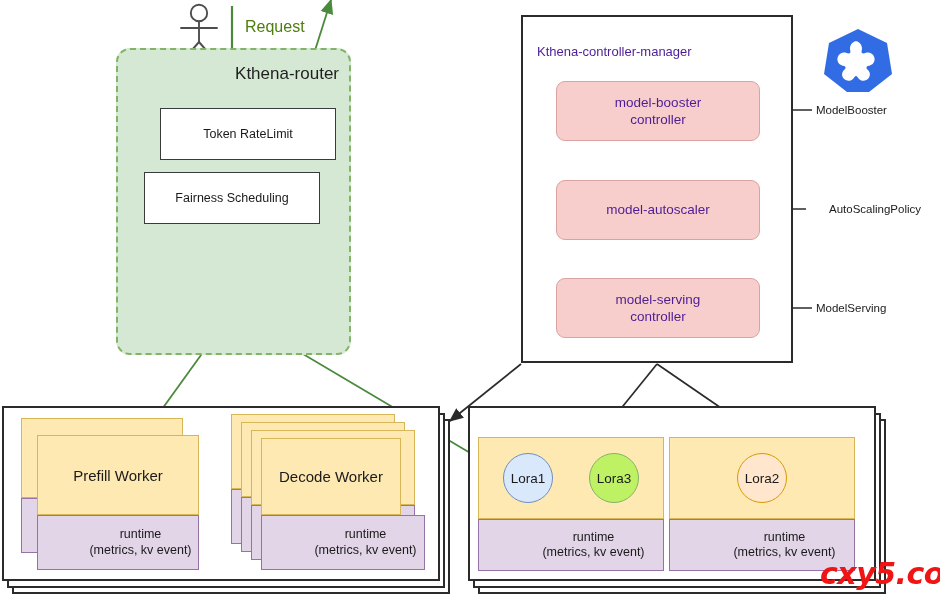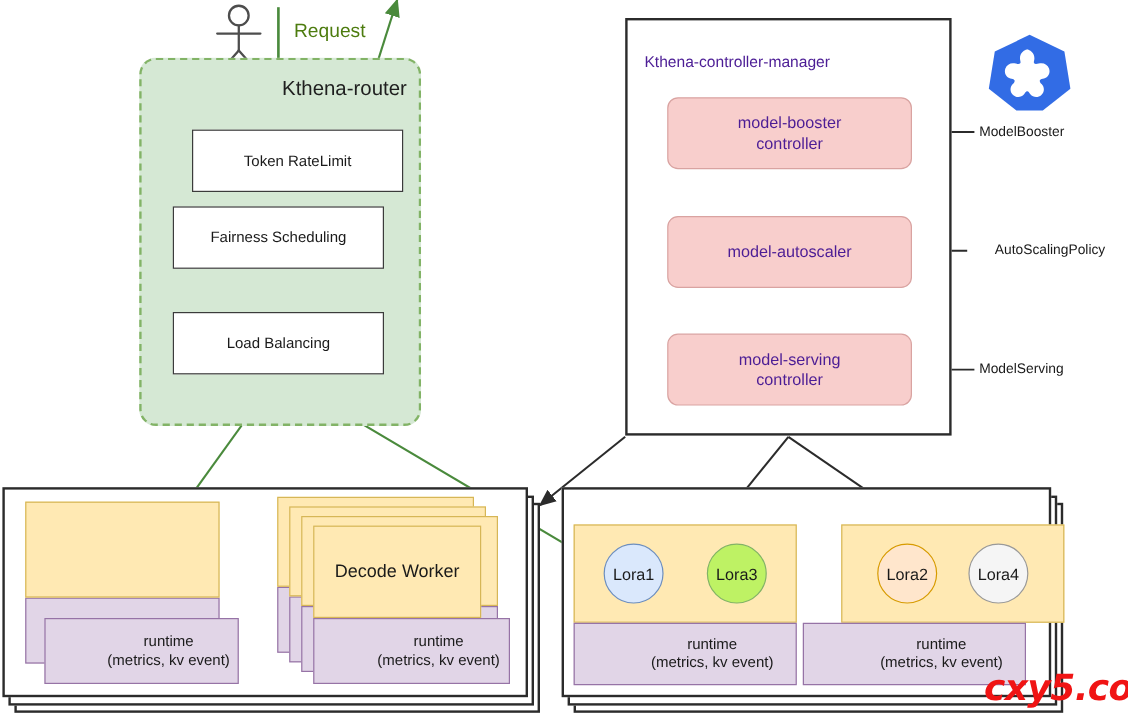--- a/index.html
+++ b/index.html
@@ -188,23 +188,20 @@
     <div id="router-title">Kthena-router</div>
   </div>
 
   <div class="abs" id="actor-label">Request</div>
 
   <div class="abs stage" id="stage-ratelimit">
     <span>Token RateLimit</span>
   </div>
   <div class="abs stage" id="stage-fairness">
     <span>Fairness Scheduling</span>
-  </div>
-  <div class="abs stage" id="stage-loadbal">
-    <span>Load Balancing</span>
   </div>
 
   <div class="abs" id="ctrl-manager"></div>
   <div class="abs" id="ctrl-title">Kthena-controller-manager</div>
 
   <div class="abs ctrl-box" id="ctrl-booster">
     <span>
       <span>model-booster</span><br>
       <span>controller</span>
     </span>
@@ -234,20 +231,23 @@
              -.7 -.9 .2 -2.2 .2 -4.2 0 -4.2 -3 -7.6 -8 -7.6 z" fill="#ffffff"></path>
   </svg>
 
   <div class="abs pod-shadow" id="wk-sh3"></div>
   <div class="abs pod-shadow" id="wk-sh2"></div>
   <div class="abs pod-shadow" id="wk-main"></div>
 
   <div class="abs ghost-runtime" style="left:21px;top:498px;width:162px;height:55px;"></div>
   <div class="abs ghost-body" style="left:21px;top:418px;width:162px;height:80px;"></div>
 
+  <div class="abs card-body" style="left:37px;top:435px;width:162px;height:80px;">
+    <span>Prefill Worker</span>
+  </div>
   <div class="abs card-runtime" style="left:37px;top:515px;width:162px;height:55px;">
     <span>
       <span>runtime</span><br>
       <span>(metrics, kv event)</span>
     </span>
   </div>
 
   <div class="abs ghost-runtime" style="left:231px;top:489px;width:164px;height:55px;"></div>
   <div class="abs ghost-body" style="left:231px;top:414px;width:164px;height:75px;"></div>
   <div class="abs ghost-runtime" style="left:241px;top:497px;width:164px;height:55px;"></div>
@@ -277,27 +277,24 @@
       <span>Lora3</span>
     </div>
   </div>
   <div class="abs card-runtime" style="left:478px;top:519px;width:186px;height:52px;">
     <span>
       <span>runtime</span><br>
       <span>(metrics, kv event)</span>
     </span>
   </div>
 
-  <div class="abs lora-body" style="left:669px;top:437px;width:186px;height:82px;margin-left:32px;">
+  <div class="abs lora-body" style="left:669px;top:437px;width:186px;height:82px;">
     <div class="lora-circle" style="background:#ffe6cc;border:1.6px solid #d79b00;">
       <span>Lora2</span>
     </div>
-    <div class="lora-circle" style="background:#f5f5f5;border:1.6px solid #999999;">
-      <span>Lora4</span>
-    </div>
   </div>
   <div class="abs card-runtime" style="left:669px;top:519px;width:186px;height:52px;">
     <span>
       <span>runtime</span><br>
       <span>(metrics, kv event)</span>
     </span>
   </div>
 
   <div class="abs" id="watermark">cxy5.com</div>
 

